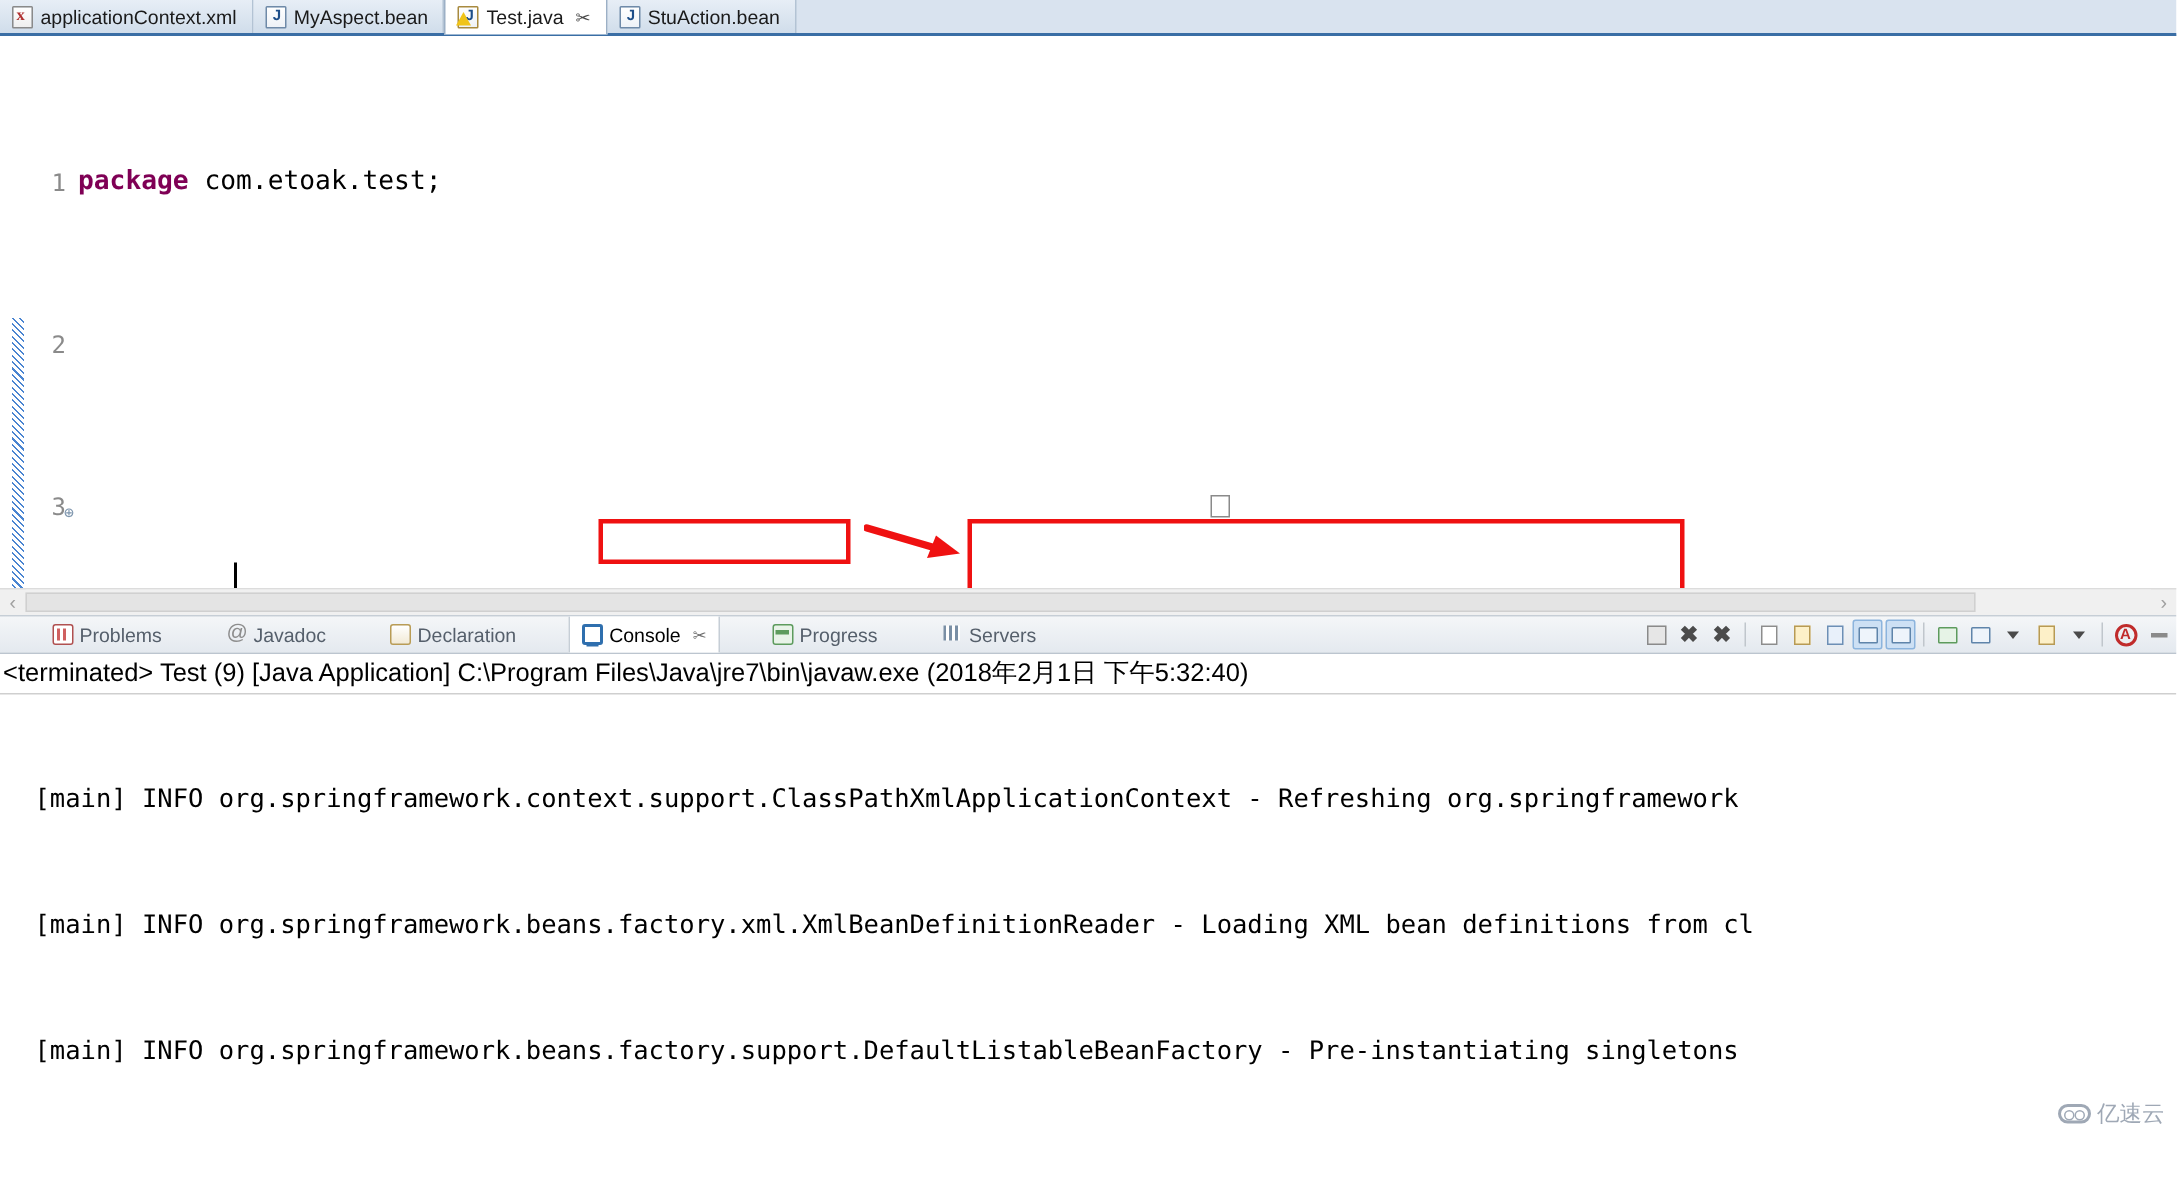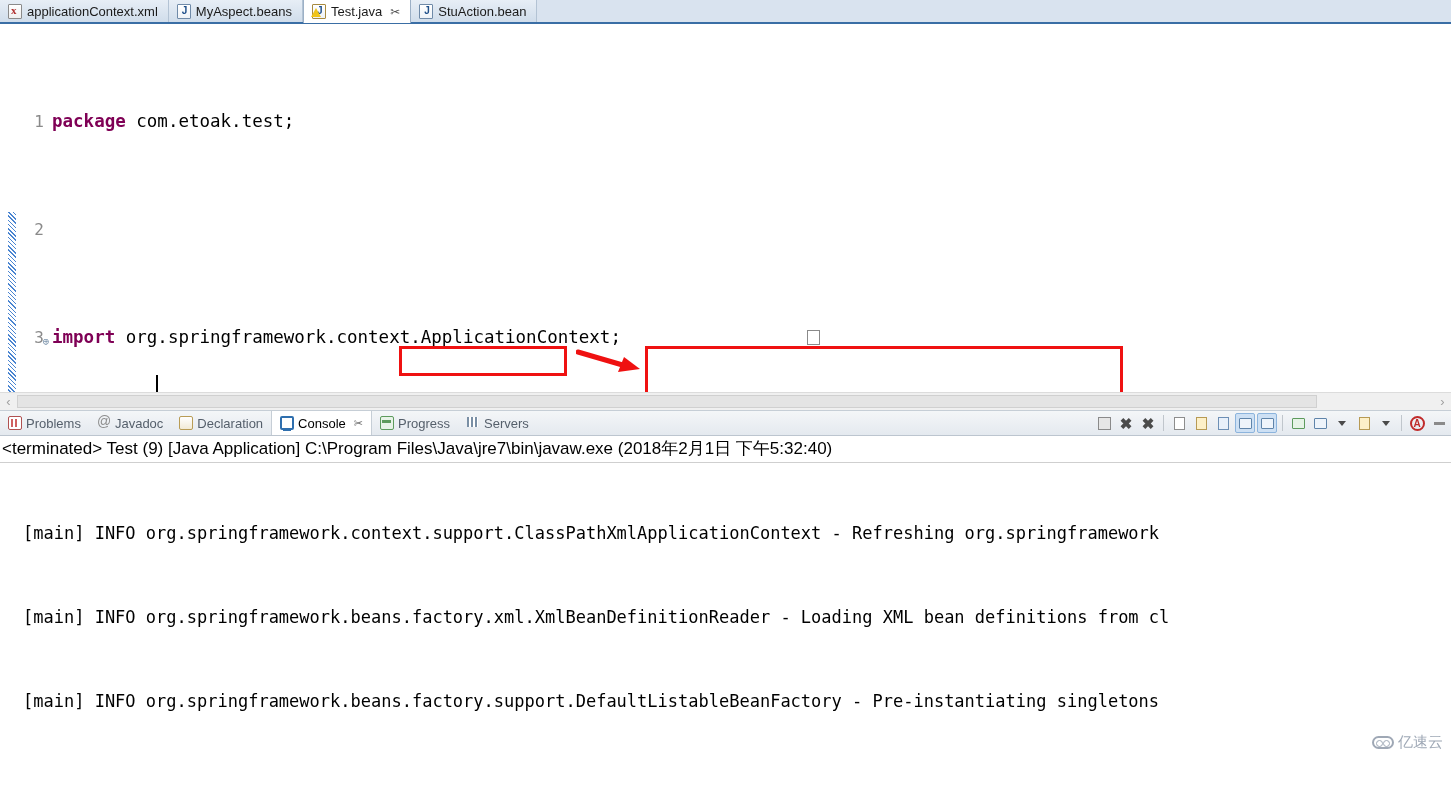--- a/index.html
+++ b/index.html
@@ -209,20 +209,21 @@
     align-items: center;
     font-size: 13px;
     position: relative;
   }
   .vtab {
     display:flex; align-items:center; gap:4px;
     padding: 0 8px;
     height: 100%;
     color:#555f6b;
     white-space: nowrap;
+    margin-left: 27px;
   }
   .vtab.active {
     background:#ffffff;
     color:#000000;
     font-weight: normal;
     border-left: 1px solid #c6ced6;
     border-right: 1px solid #c6ced6;
   }
   .vtab .vclose { color:#6b6b6b; font-size:11px; margin-left:4px;}
   .vicon { width:14px; height:14px; display:inline-block; position:relative; flex:0 0 auto;}
@@ -316,21 +317,21 @@
 
 <div id="app">
 
   <div class="tabbar">
     <div class="tab">
       <span class="tab-icon ic-xml"></span>
       <span class="tab-label">applicationContext.xml</span>
     </div>
     <div class="tab">
       <span class="tab-icon ic-java"></span>
-      <span class="tab-label">MyAspect.beans</span>
+      <span class="tab-label">MyAspect.bean</span>
     </div>
     <div class="tab active">
       <span class="tab-icon ic-java ic-java-warn"></span>
       <span class="tab-label">Test.java</span>
       <span class="tab-close">✂</span>
     </div>
     <div class="tab">
       <span class="tab-icon ic-java"></span>
       <span class="tab-label">StuAction.bean</span>
     </div>
@@ -347,21 +348,20 @@
         <span class="ctext"><span class="kw">package</span><span class="plain"> com.etoak.test;</span></span>
       </div>
 
       <div class="line">
         <span class="ln">2</span>
       </div>
 
       <div class="line">
         <span class="ln">3</span>
         <span class="fold" style="top:4px;">⊕</span>
-        <span class="ctext"><span class="kw">import</span><span class="plain"> org.springframework.context.ApplicationContext;</span></span>
         <span style="position:absolute;left:807px;top:6px;width:13px;height:15px;border:1px solid #8a8a8a;"></span>
       </div>
 
       
 
       
 
       
 
       

